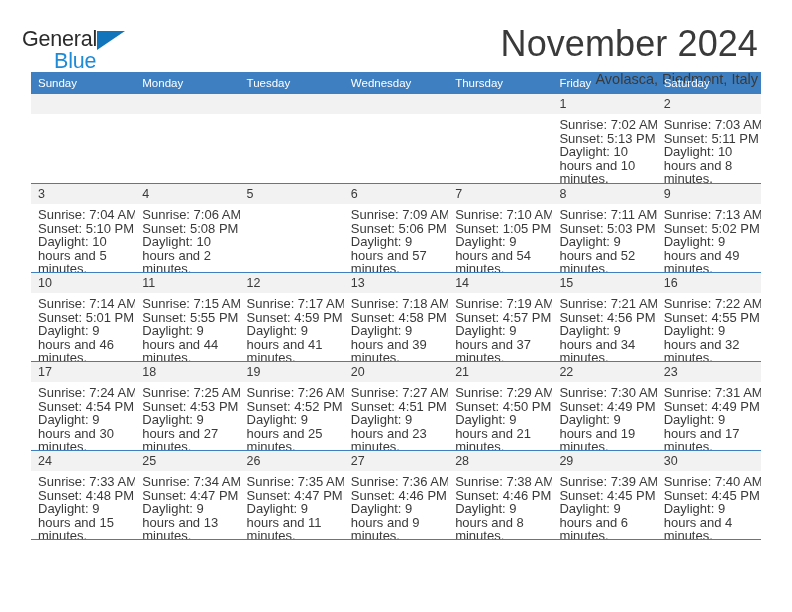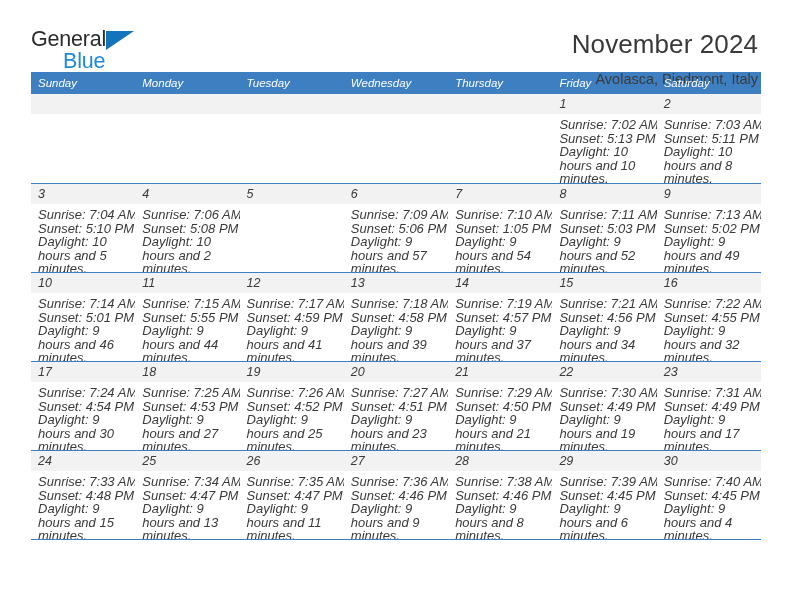--- a/index.html
+++ b/index.html
@@ -19,21 +19,21 @@
     width: 792px;
     height: 612px;
     box-sizing: border-box;
   }
 
   
   .top {
     display: flex;
     align-items: flex-start;
     justify-content: space-between;
-    padding: 27px 34px 0 31px;
+    padding: 27px 34px 0 22px;
     height: 72px;
     box-sizing: border-box;
   }
   .brand {
     position: relative;
     width: 120px;
     height: 52px;
     flex: 0 0 auto;
   }
   .brand-general {
@@ -61,40 +61,39 @@
     font-size: 21.5px;
     color: #1f8ad6;
     letter-spacing: -0.2px;
   }
   .titles {
     text-align: right;
     flex: 0 0 auto;
     padding-top: 0px;
   }
   .month-title {
-    font-size: 26px;
+    font-size: 36px;
     color: #3a3a3a;
     line-height: 34px;
     font-weight: normal;
     margin: 0;
     letter-spacing: 0.1px;
   }
   .location {
     font-size: 14.5px;
     color: #3a3a3a;
     line-height: 20px;
     margin: 8px 0 0 0;
     font-weight: normal;
   }
 
   
   .calendar {
     margin: 0 31px 0 31px;
     width: 730px;
-    font-style: italic;
   }
   .weekdays {
     display: flex;
     background: #3d7fc1;
     height: 22px;
   }
   .weekday {
     flex: 1 1 0;
     color: #ffffff;
     font-size: 11.5px;

